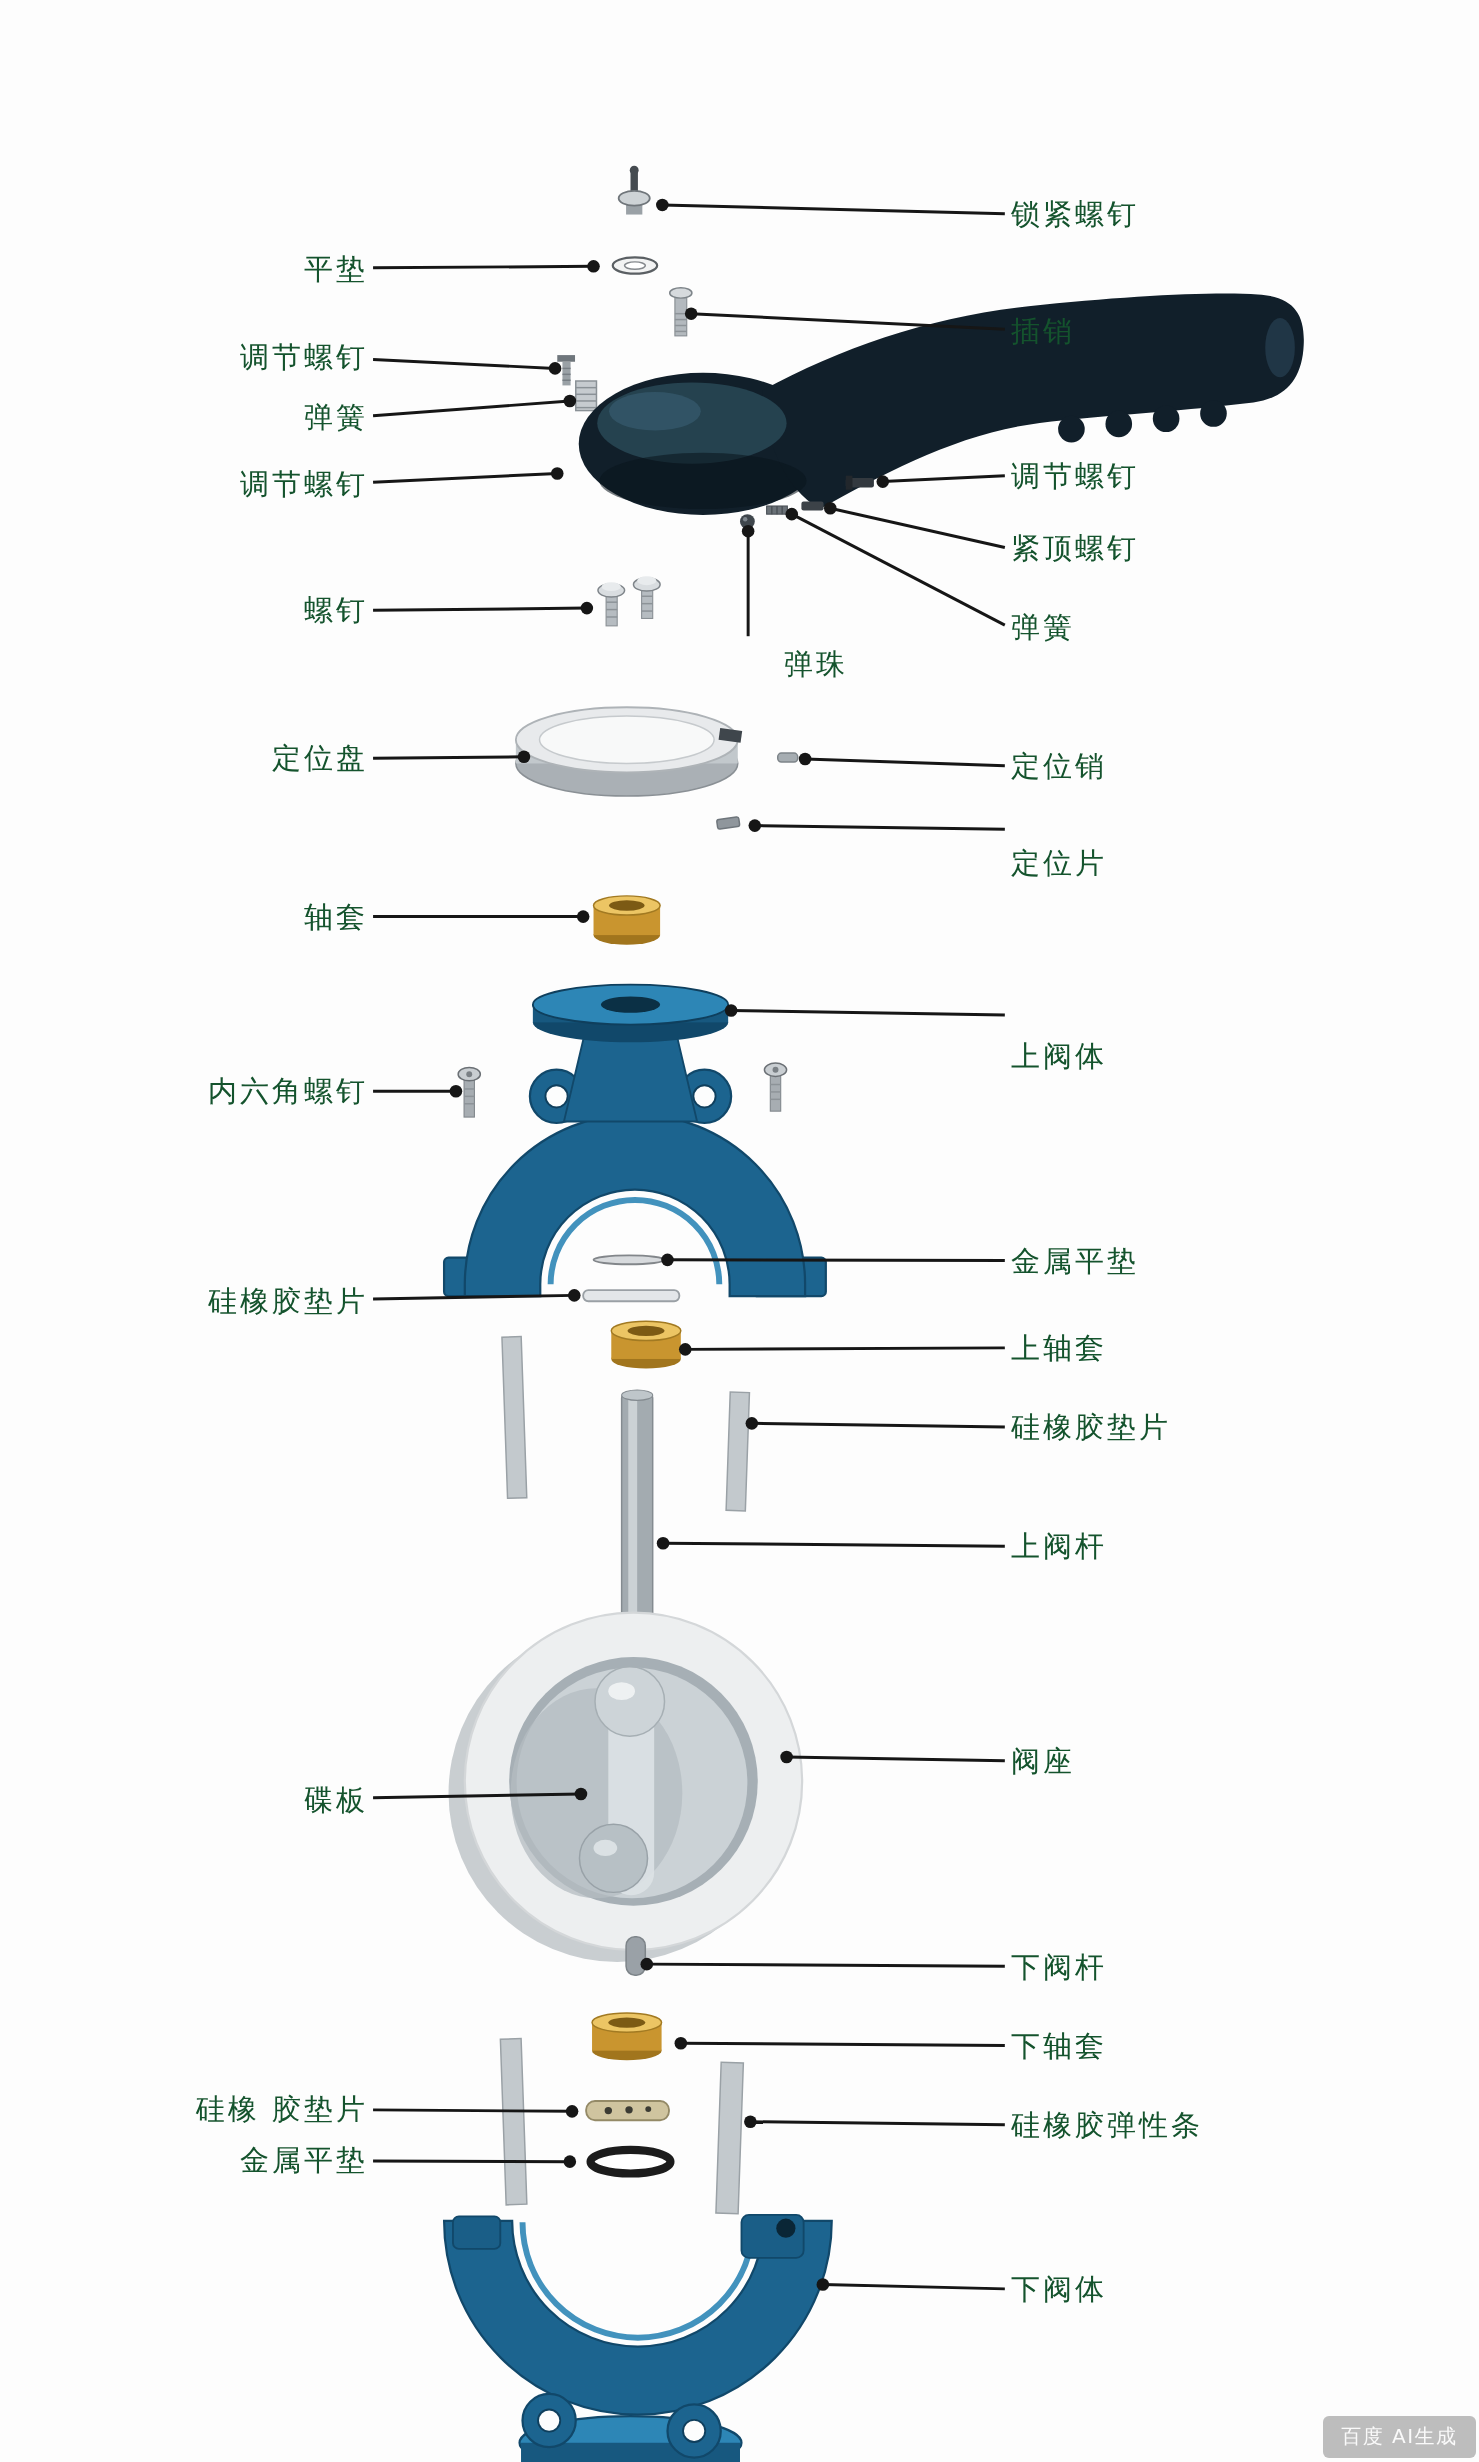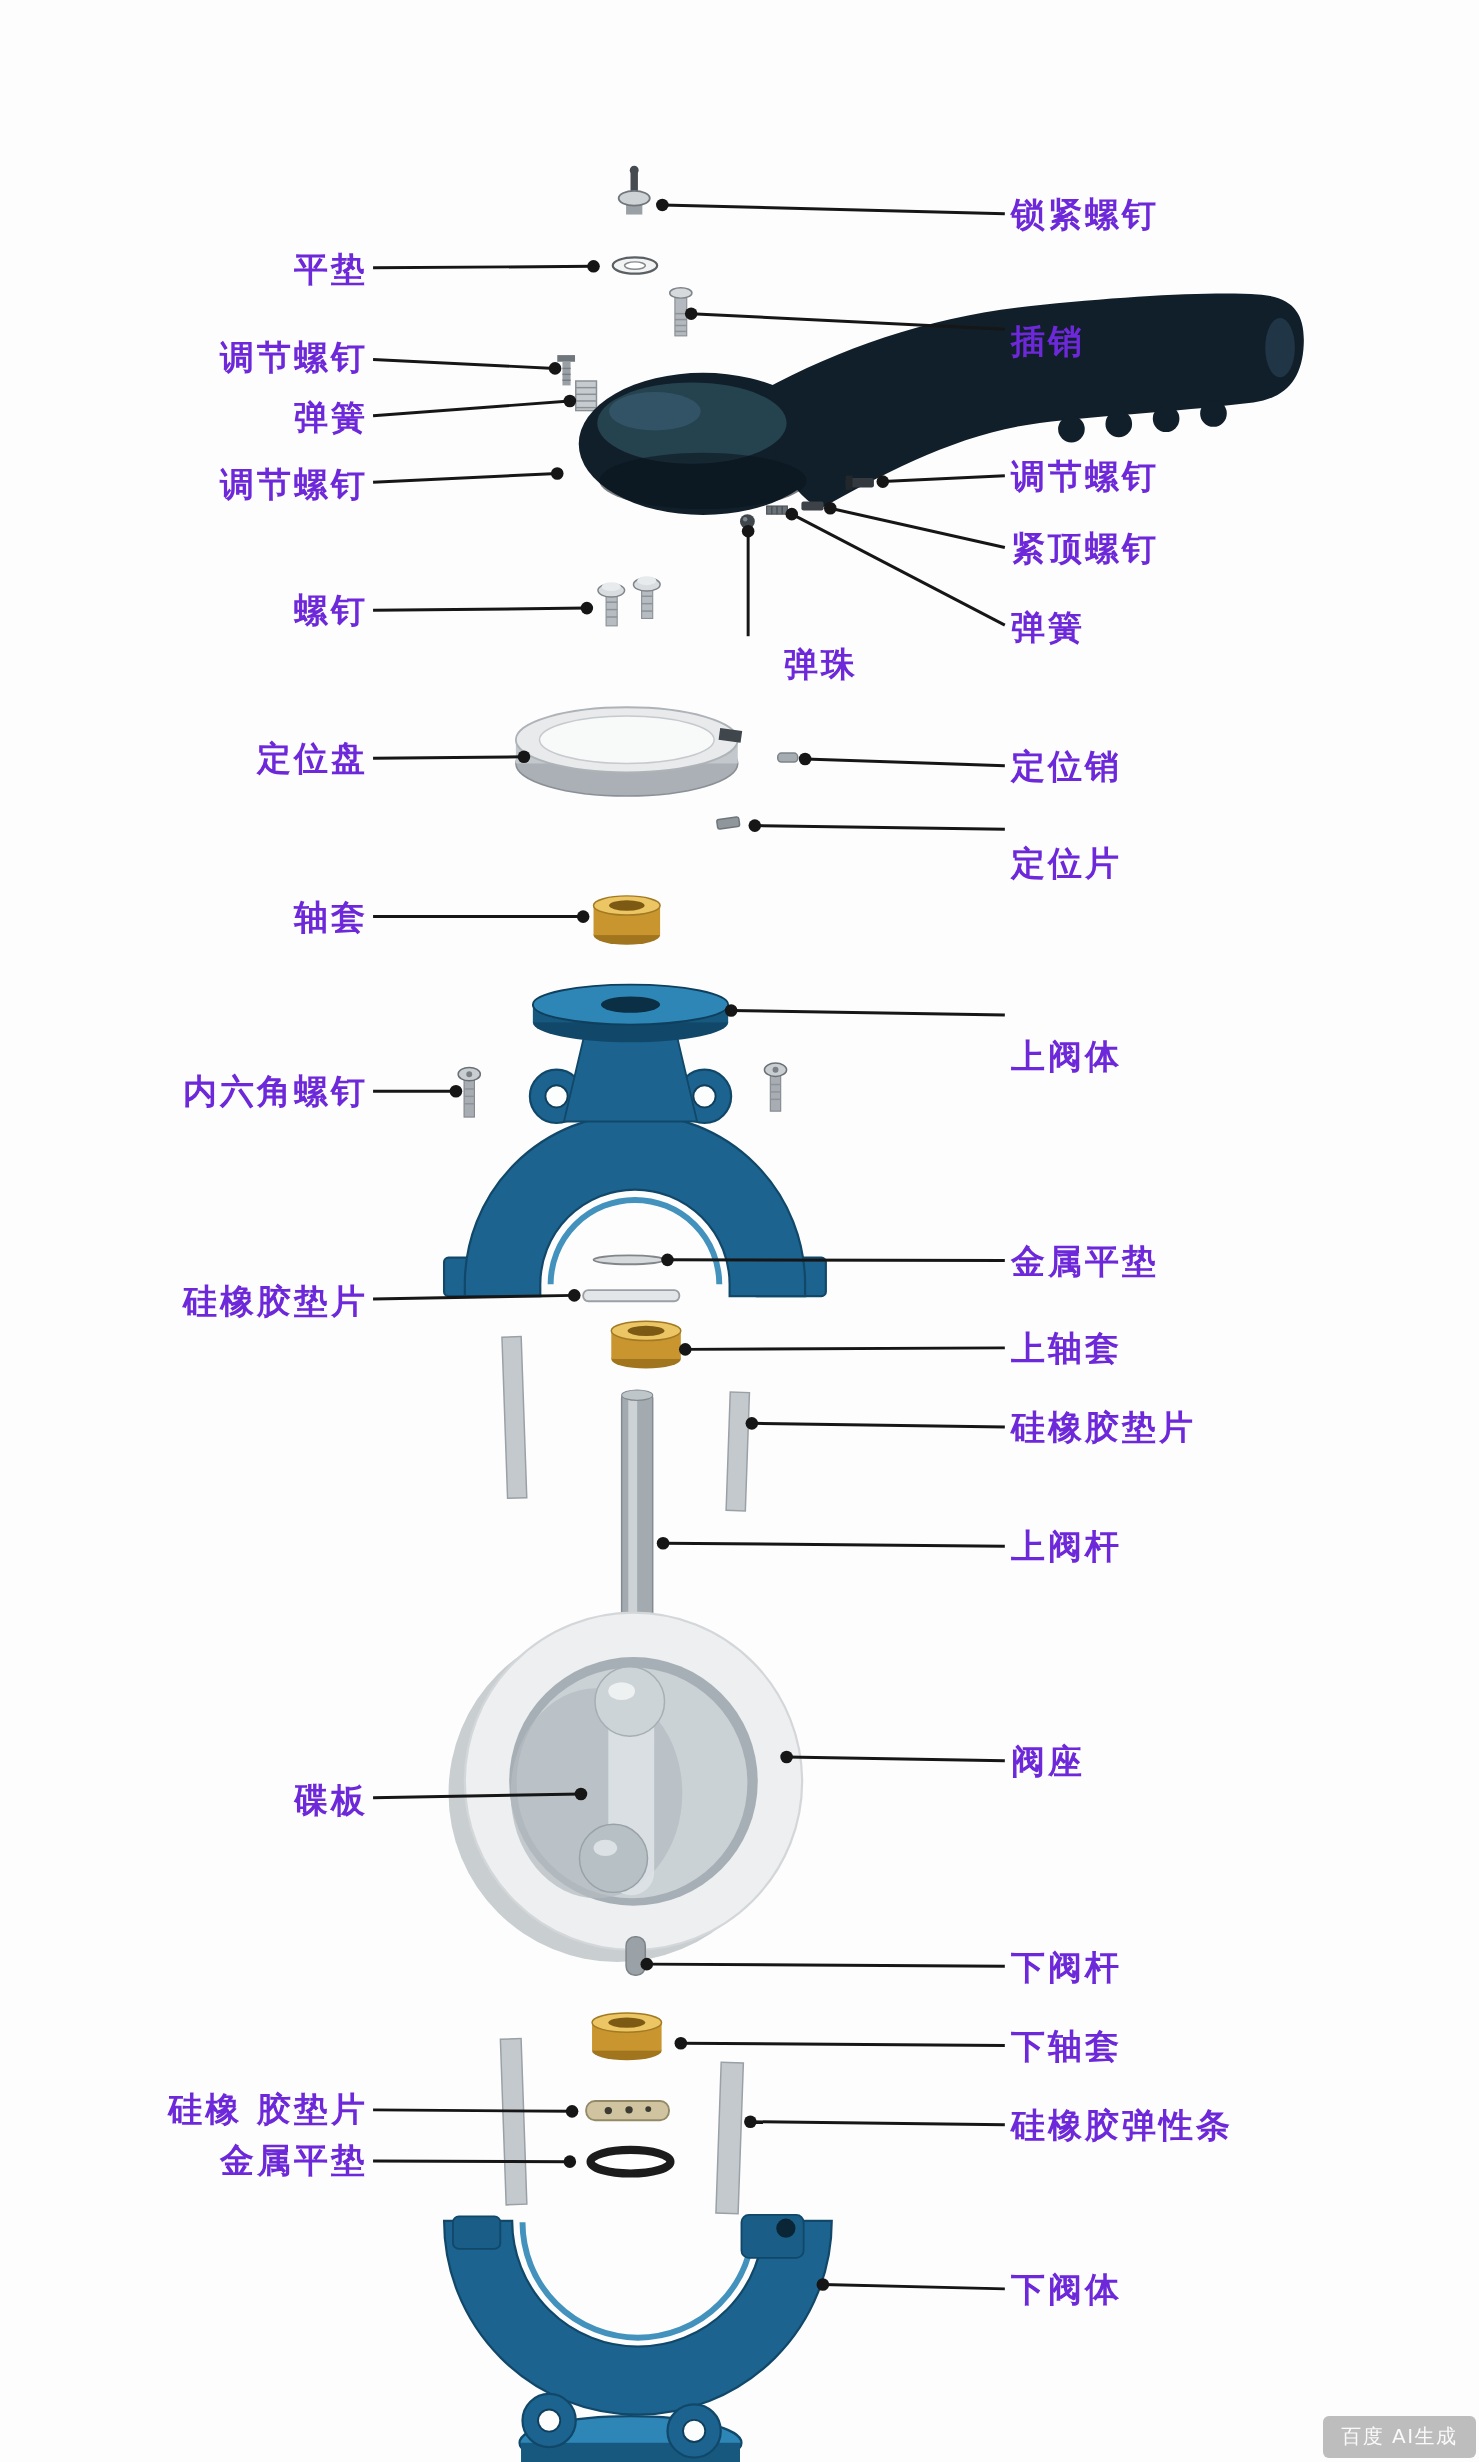--- a/index.html
+++ b/index.html
@@ -7,24 +7,24 @@
     position:relative;
     width:1480px;height:2462px;
     background:#fdfdfd;
     overflow:hidden;
     font-family:"DejaVu Sans", sans-serif;
   }
   .art{position:absolute;left:0;top:0;width:1480px;height:2462px;}
   .lbl{
     position:absolute;
     transform:translateY(-50%);
-    font-size:34px;
-    font-weight:700;
+    font-size:29px;
+    font-weight:400;
     letter-spacing:3px;
-    color:#6d28d9;
+    color:#14532d;
     white-space:nowrap;
     line-height:1;
   }
   .lbl.left{right:1112px;}
   .lbl.right{left:1011px;text-align:left;}
   .lbl.center{left:784px;text-align:right;}
   .watermark{
     position:absolute;
     right:4.4px;bottom:4.4px;
     padding:7.4px 18px;
@@ -402,21 +402,21 @@
   <div class="lbl left" style="top:917px">轴套</div>
   <div class="lbl left" style="top:1091px">内六角螺钉</div>
   <div class="lbl left" style="top:1301px">硅橡胶垫片</div>
   <div class="lbl left" style="top:1800px">碟板</div>
   <div class="lbl left" style="top:2109px">硅橡 胶垫片</div>
   <div class="lbl left" style="top:2160px">金属平垫</div>
 
   <div class="lbl center" style="top:664px">弹珠</div>
 
   <div class="lbl right" style="top:214px">锁紧螺钉</div>
-  <div class="lbl right" style="top:341px">插销</div>
+  <div class="lbl right" style="top:331px">插销</div>
   <div class="lbl right" style="top:476px">调节螺钉</div>
   <div class="lbl right" style="top:548px">紧顶螺钉</div>
   <div class="lbl right" style="top:627px">弹簧</div>
   <div class="lbl right" style="top:766px">定位销</div>
   <div class="lbl right" style="top:863px">定位片</div>
   <div class="lbl right" style="top:1056px">上阀体</div>
   <div class="lbl right" style="top:1261px">金属平垫</div>
   <div class="lbl right" style="top:1348px">上轴套</div>
   <div class="lbl right" style="top:1427px">硅橡胶垫片</div>
   <div class="lbl right" style="top:1546px">上阀杆</div>

